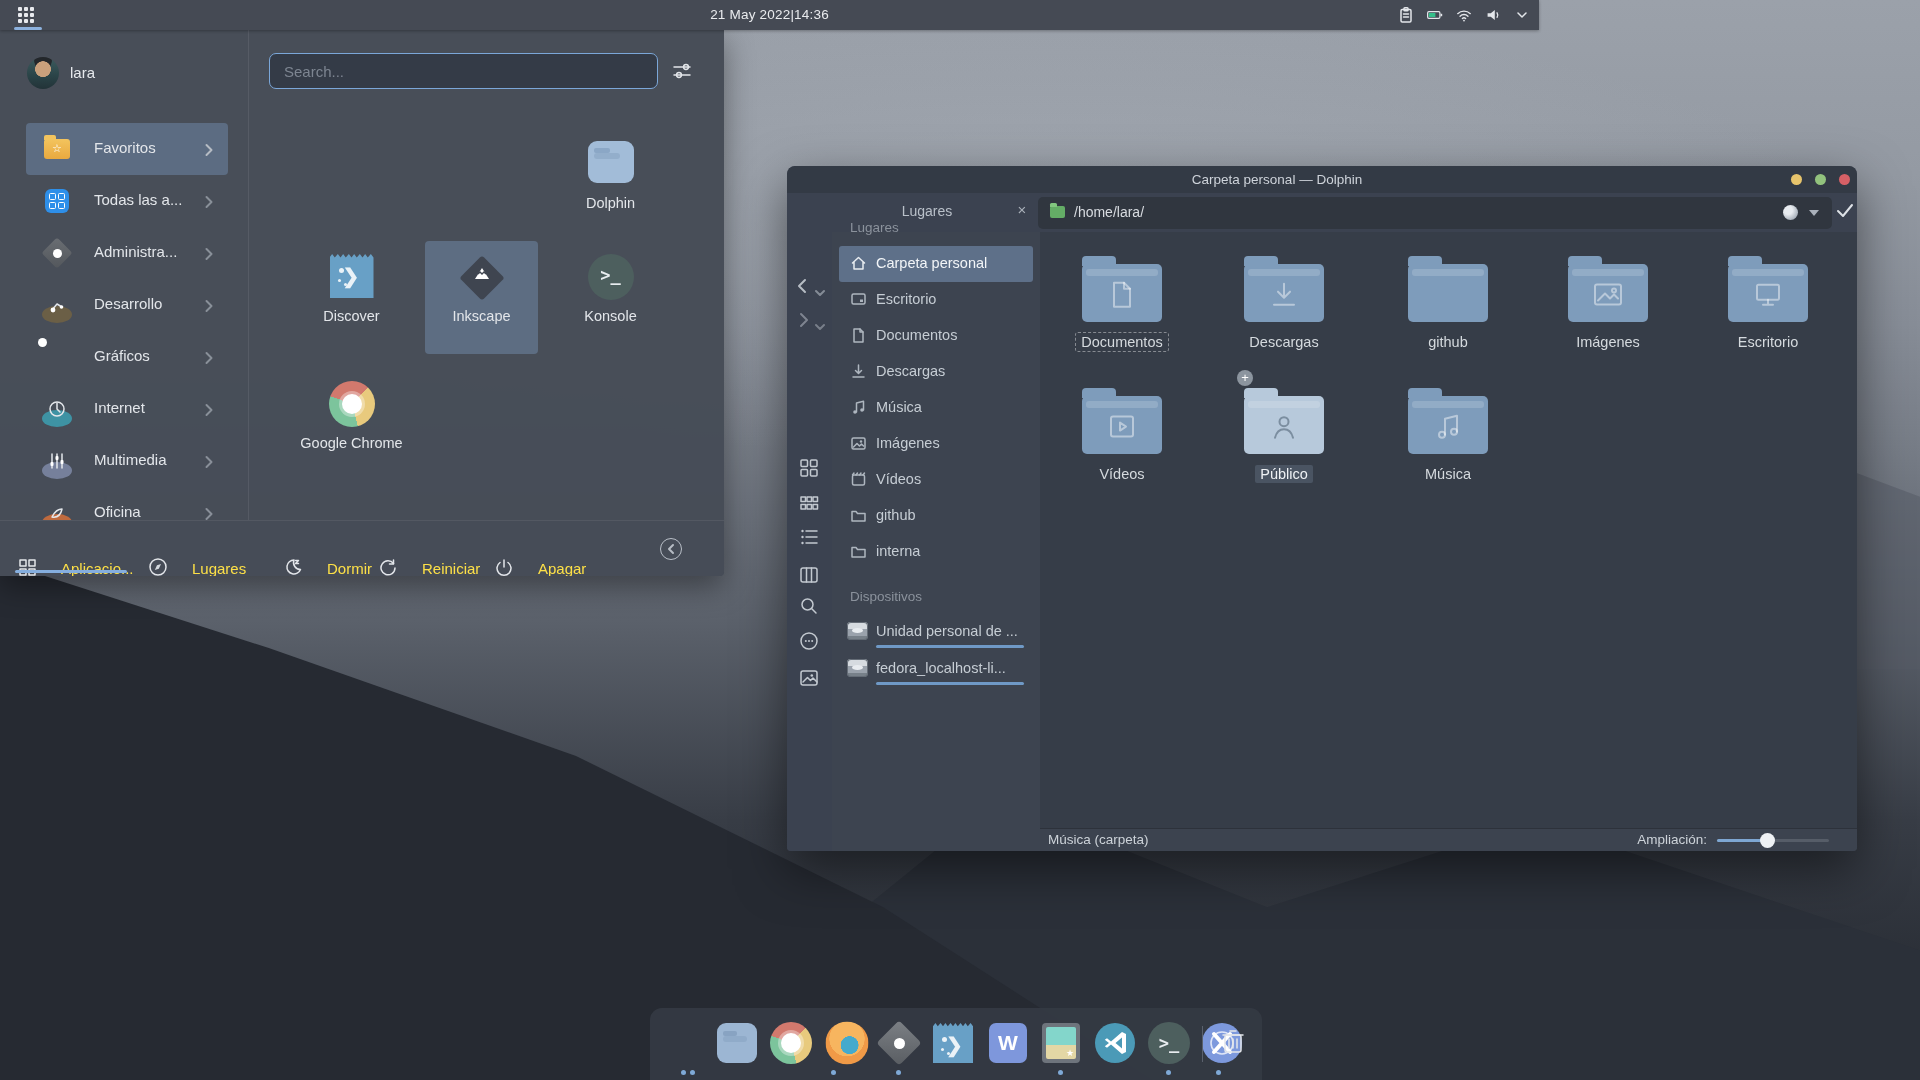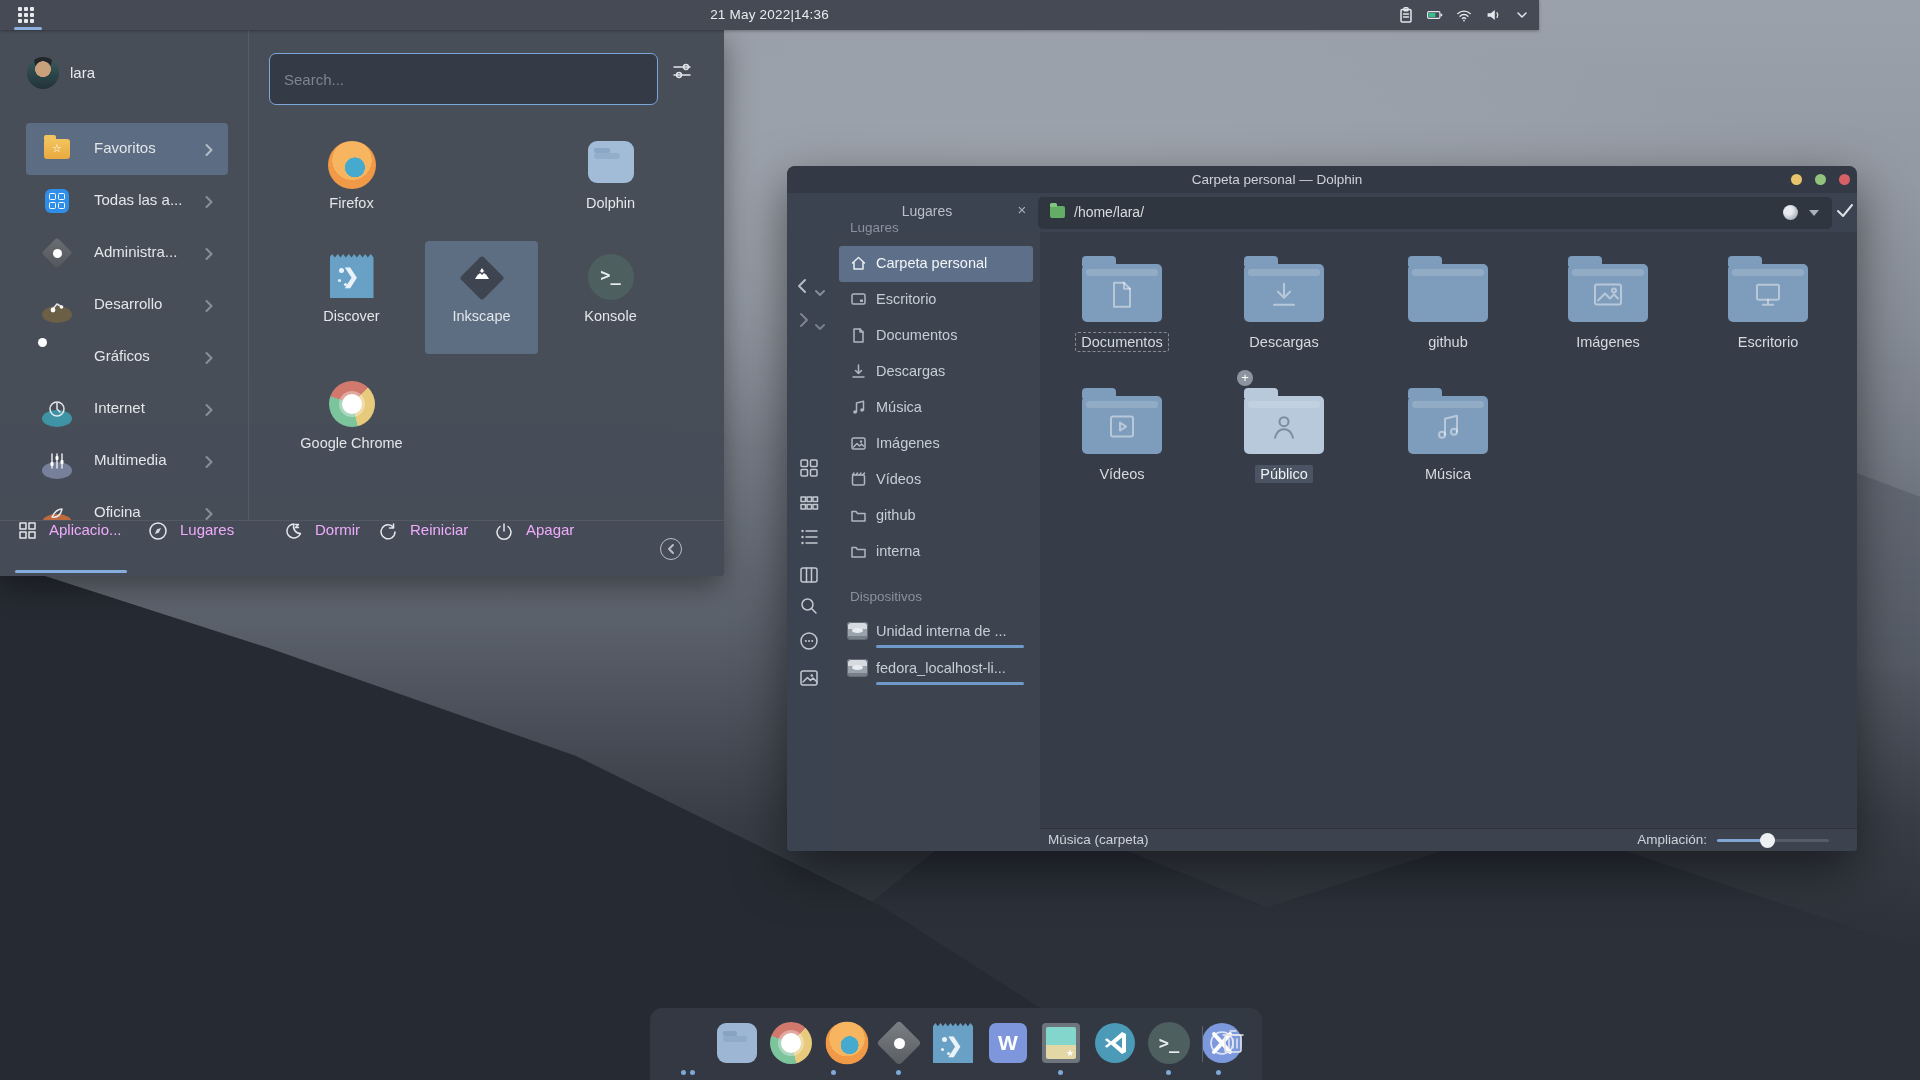--- a/index.html
+++ b/index.html
@@ -34,21 +34,21 @@
 
   
   #launcher { position:absolute; left:0; top:30px; width:724px; height:546px; background:rgba(70,76,87,.98);
     z-index:30; overflow:hidden; box-shadow:0 10px 30px rgba(0,0,0,.4); border-radius:0 0 4px 0; }
   #launcher .vdiv { position:absolute; left:248px; top:0; bottom:56px; width:1px; background:rgba(255,255,255,.08); }
   .avatar { position:absolute; left:27px; top:27px; width:32px; height:32px; border-radius:50%;
     background:radial-gradient(circle at 50% 38%, #c9a07c 0 30%, rgba(0,0,0,0) 32%),
                radial-gradient(circle at 50% 12%, #23272b 0 26%, rgba(0,0,0,0) 28%),
                linear-gradient(180deg,#3d5c5e 0%,#2a4347 60%,#223338 100%); }
   .username { position:absolute; left:70px; top:34px; font-size:15px; color:#e6e9ed; }
-  #search { position:absolute; left:269px; top:23px; width:389px; height:52px; background:#343b47;
+  #search { position:absolute; left:269px; top:23px; width:389px; height:36px; background:#343b47;
     border:1px solid #7ba7d9; border-radius:7px; color:#dfe3e8; font-size:15px; padding:0 14px;
     font-family:"Liberation Sans",sans-serif; outline:none; }
   #search::placeholder { color:#7d8591; }
   .filter-ic { position:absolute; left:670px; top:29px; width:24px; height:24px; cursor:pointer; }
 
   .cat { position:absolute; left:0; width:248px; height:52px; cursor:pointer; }
   .cat .hl { position:absolute; left:26px; top:0; width:202px; height:52px; background:#5c6c82; border-radius:4px; }
   .cat .cico { position:absolute; left:42px; top:11px; width:30px; height:30px; }
   .cat .clab { position:absolute; left:94px; top:16px; font-size:15px; color:#e3e6ea; }
   .cat .chev { position:absolute; left:204px; top:20px; }
@@ -95,22 +95,22 @@
   .inkscape-ic { width:48px; height:48px; position:relative; }
   .inkscape-ic .dia { position:absolute; left:8px; top:8px; width:32px; height:32px; transform:rotate(45deg);
     background:#3f4550; border-radius:3px; }
   .inkscape-ic svg { position:absolute; left:10px; top:12px; }
   .konsole-ic { width:46px; height:46px; margin:1px auto; border-radius:50%; background:#4d5f5e; position:relative; }
   .konsole-ic::before { content:">_"; position:absolute; left:0; right:0; top:11px; text-align:center;
     color:#e8ecef; font-size:17px; font-weight:bold; font-family:"DejaVu Sans Mono",monospace; }
 
   #lfooter { position:absolute; left:0; bottom:0; width:724px; height:56px; background:#464c57;
     border-top:1px solid rgba(255,255,255,.07); }
-  #lfooter .item { position:absolute; top:0; height:56px; display:flex; align-items:flex-start; gap:12px;
-    cursor:pointer; font-size:15px; color:#f0abfc; }
+  #lfooter .item { position:absolute; top:0; height:56px; display:flex; align-items:flex-end; gap:24px;
+    cursor:pointer; font-size:15px; color:#fde047; }
   #lfooter .tab-under { position:absolute; left:15px; bottom:3px; width:112px; height:3px; background:#85aede; border-radius:2px; }
   .circle-chev { position:absolute; left:660px; top:17px; width:22px; height:22px; border:1.5px solid #b8bec7;
     border-radius:50%; display:flex; align-items:center; justify-content:center; cursor:pointer; }
 
   
   #dolphin { position:absolute; left:787px; top:166px; width:1070px; height:685px; background:#3d4450;
     border-radius:8px 8px 4px 4px; box-shadow:0 18px 50px rgba(0,0,0,.5); z-index:20; overflow:hidden; }
   #titlebar { position:absolute; left:0; top:0; right:0; height:27px; background:#333a45; border-radius:8px 8px 0 0; }
   #titlebar .title { position:absolute; left:0; right:90px; top:0; height:27px; line-height:27px;
     text-align:center; font-size:13.5px; color:#ced3da; }
@@ -372,26 +372,20 @@
             <path class="ic" d="M10 19c3-6 7-8 10-8-1 5-4 9-10 8z" stroke="#f3d9c9"></path>
           </svg>
       </span>
     </span>
     <span class="clab">Oficina</span>
     <span class="chev"><svg width="10" height="14" viewBox="0 0 10 14">
           <path class="chev-svg" d="M2.5 2l5 5-5 5" opacity=".6"></path>
         </svg></span>
   </div>
 
-  <div class="appcell" style="left:295px;top:98px">
-    <div class="aico">
-        <div class="firefox-ic"></div>
-      </div>
-    <div class="alab">Firefox</div>
-  </div>
   <div class="appcell" style="left:554px;top:98px">
     <div class="aico">
         <div class="dolphin-ic"></div>
       </div>
     <div class="alab">Dolphin</div>
   </div>
   <div class="appcell" style="left:295px;top:211px">
     <div class="aico">
         <div class="discover-ic"></div>
       </div>
@@ -623,21 +617,21 @@
       <span class="pico"><svg width="17" height="17" viewBox="0 0 17 17">
             <path class="pl-ic" d="M2 4.5h4l1.5 2H15V14H2z"></path>
           </svg></span>
       <span class="plab">interna</span>
     </div>
 
     <span class="sectionlab" style="top:357px">Dispositivos</span>
 
     <div class="plitem" style="top:382px;height:38px">
       <span class="hdd"></span>
-      <span class="plab">Unidad interna de ...</span>
+      <span class="plab">Unidad personal de ...</span>
       <span class="devbar" style="top:31px"></span>
     </div>
     <div class="plitem" style="top:419px;height:38px">
       <span class="hdd"></span>
       <span class="plab">fedora_localhost-li...</span>
       <span class="devbar" style="top:31px"></span>
     </div>
   </div>
 
   <div id="mainview">

